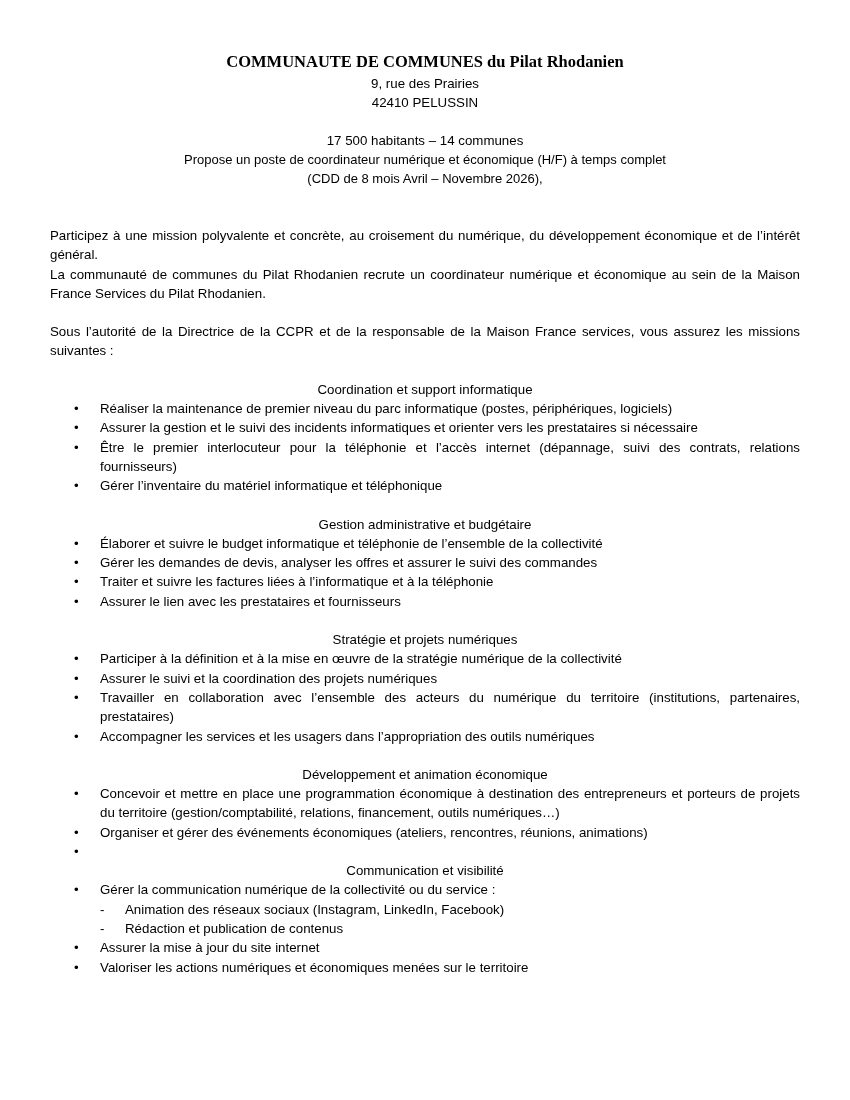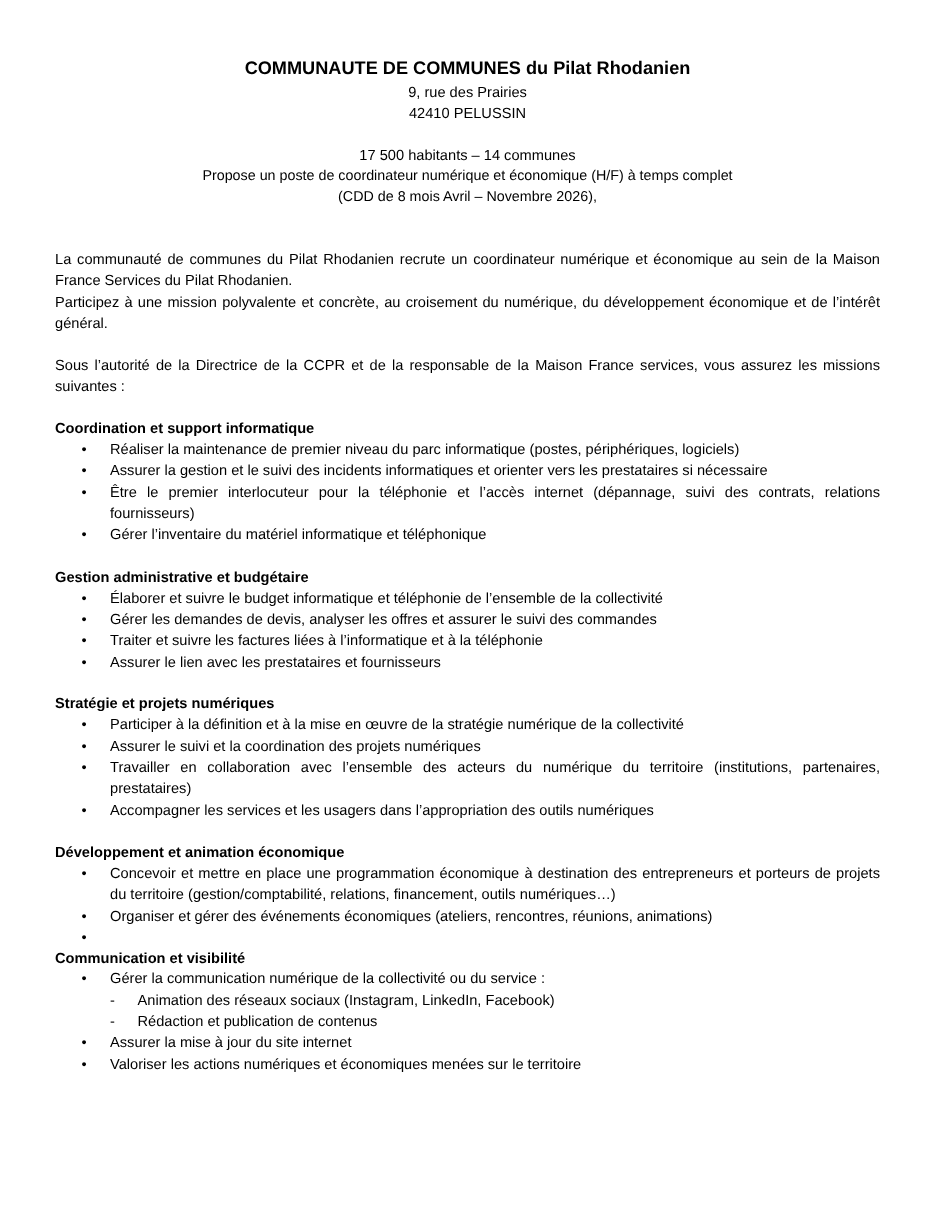--- a/index.html
+++ b/index.html
@@ -1,25 +1,25 @@
 <!DOCTYPE html>
 <html><head>
 <meta charset="utf-8">
 <style>
   html, body { margin: 0; padding: 0; background: #ffffff; }
   body { width: 850px; height: 1100px; position: relative; overflow: hidden;
          font-family: "Liberation Sans", sans-serif; color: #000; font-size: 13.3px; }
   .page { position: absolute; left: 50px; top: 50px; width: 750px; }
   .hdr { text-align: center; line-height: 19px; }
-  .hdr .title { font-weight: bold; font-size: 16.5px; line-height: 24px; }
+  .hdr .title { font-weight: bold; font-size: 16.5px; line-height: 24px; font-family: Liberation Serif, serif; }
   .hdr .big { font-size: 13px; line-height: 19px; }
   .gap { height: 19px; }
   .para { text-align: justify; line-height: 19.3px; margin: 0; }
   .sec { margin-top: 19px; }
-  .sec h3 { font-size: 13.3px; font-weight: bold; margin: 0; line-height: 19.3px; }
+  .sec h3 { font-size: 13.3px; font-weight: normal; margin: 0; line-height: 19.3px; text-align: center; }
   ul.b { list-style: none; margin: 0; padding: 0; }
   ul.b > li { position: relative; padding-left: 50px; line-height: 19.3px; text-align: justify; }
   ul.b > li .bul { position: absolute; left: 24px; top: 0; }
   ul.d { list-style: none; margin: 0; padding: 0; }
   ul.d > li { position: relative; padding-left: 25px; line-height: 19.3px; }
   ul.d > li .dash { position: absolute; left: 0; top: 0; }
 </style>
 </head>
 <body>
 
@@ -30,22 +30,22 @@
     <div>9, rue des Prairies</div>
     <div>42410 PELUSSIN</div>
     <div class="gap"></div>
     <div>17 500 habitants – 14 communes</div>
     <div class="big">Propose un poste de coordinateur numérique et économique (H/F) à temps complet</div>
     <div class="big">(CDD de 8 mois Avril – Novembre 2026),</div>
   </div>
 
   <div style="height:38px"></div>
 
+  <p class="para">Participez à une mission polyvalente et concrète, au croisement du numérique, du développement économique et de l’intérêt général.</p>
   <p class="para">La communauté de communes du Pilat Rhodanien recrute un coordinateur numérique et économique au sein de la Maison France Services du Pilat Rhodanien.</p>
-  <p class="para">Participez à une mission polyvalente et concrète, au croisement du numérique, du développement économique et de l’intérêt général.</p>
   <div class="gap"></div>
   <p class="para">Sous l’autorité de la Directrice de la CCPR et de la responsable de la Maison France services, vous assurez les missions suivantes :</p>
 
   <div class="sec">
     <h3>Coordination et support informatique</h3>
     <ul class="b">
       <li><span class="bul">•</span><span>Réaliser la maintenance de premier niveau du parc informatique (postes, périphériques, logiciels)</span></li>
       <li><span class="bul">•</span><span>Assurer la gestion et le suivi des incidents informatiques et orienter vers les prestataires si nécessaire</span></li>
       <li><span class="bul">•</span><span>Être le premier interlocuteur pour la téléphonie et l’accès internet (dépannage, suivi des contrats, relations fournisseurs)</span></li>
       <li><span class="bul">•</span><span>Gérer l’inventaire du matériel informatique et téléphonique</span></li>

